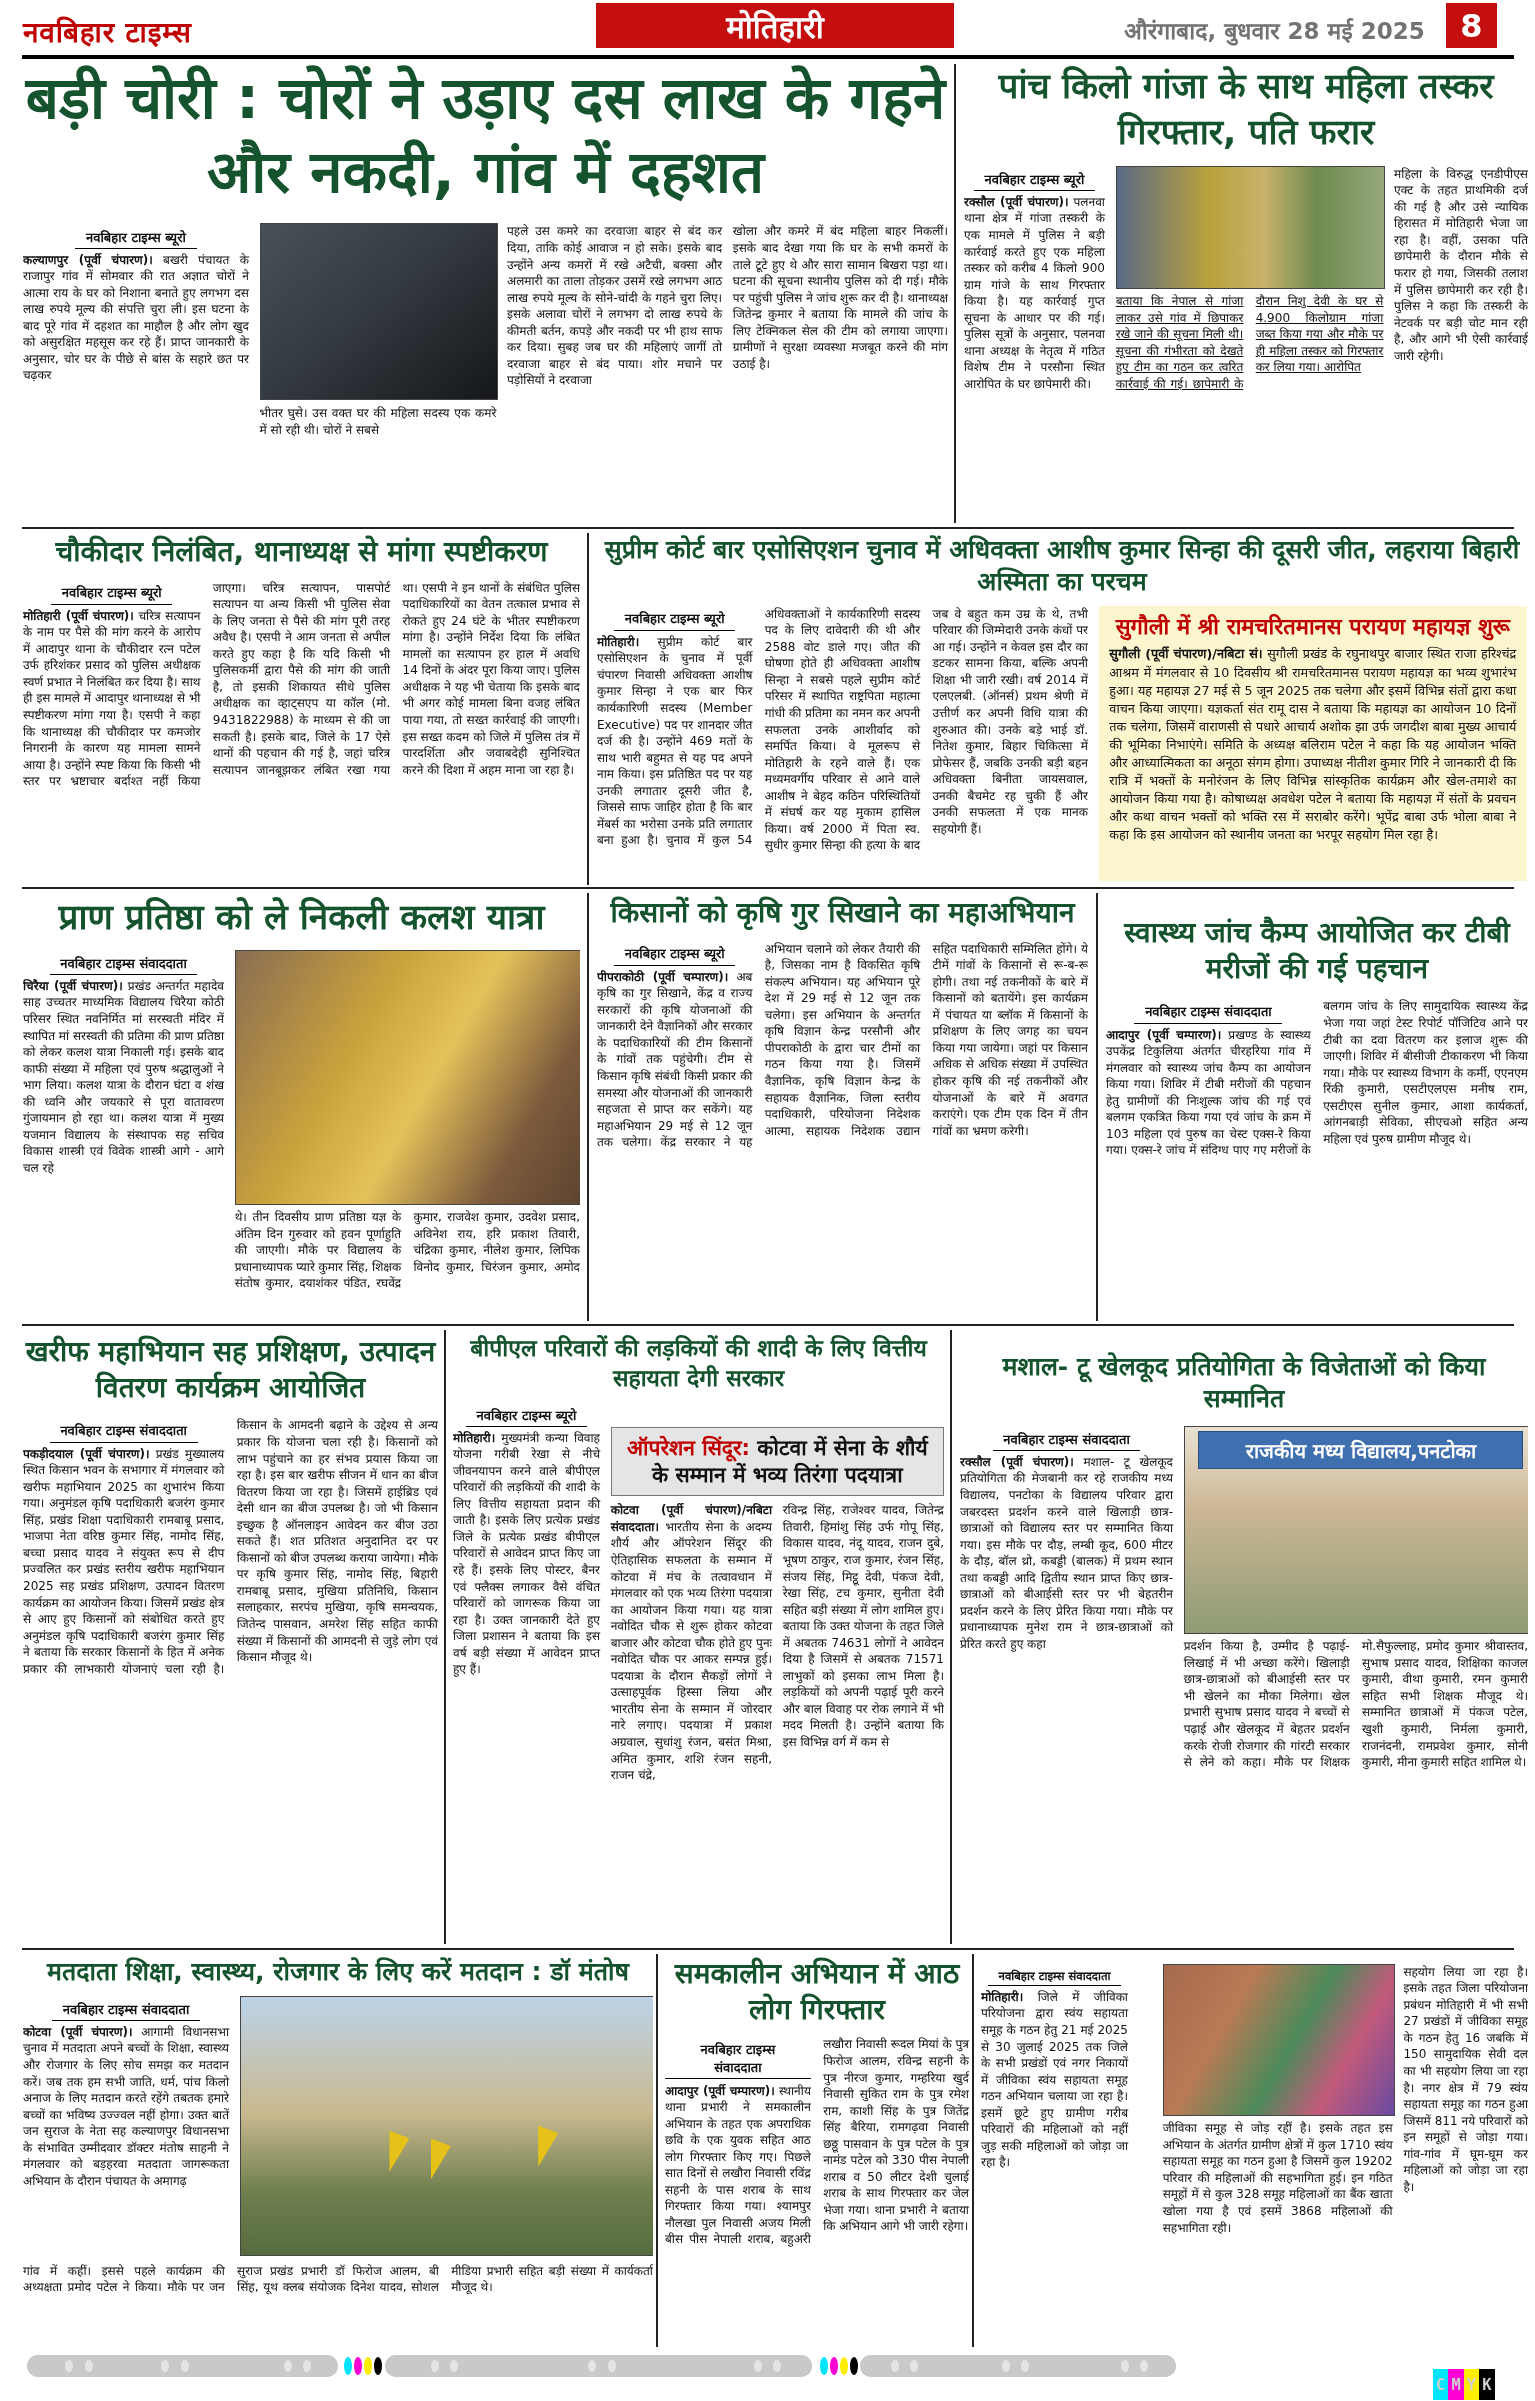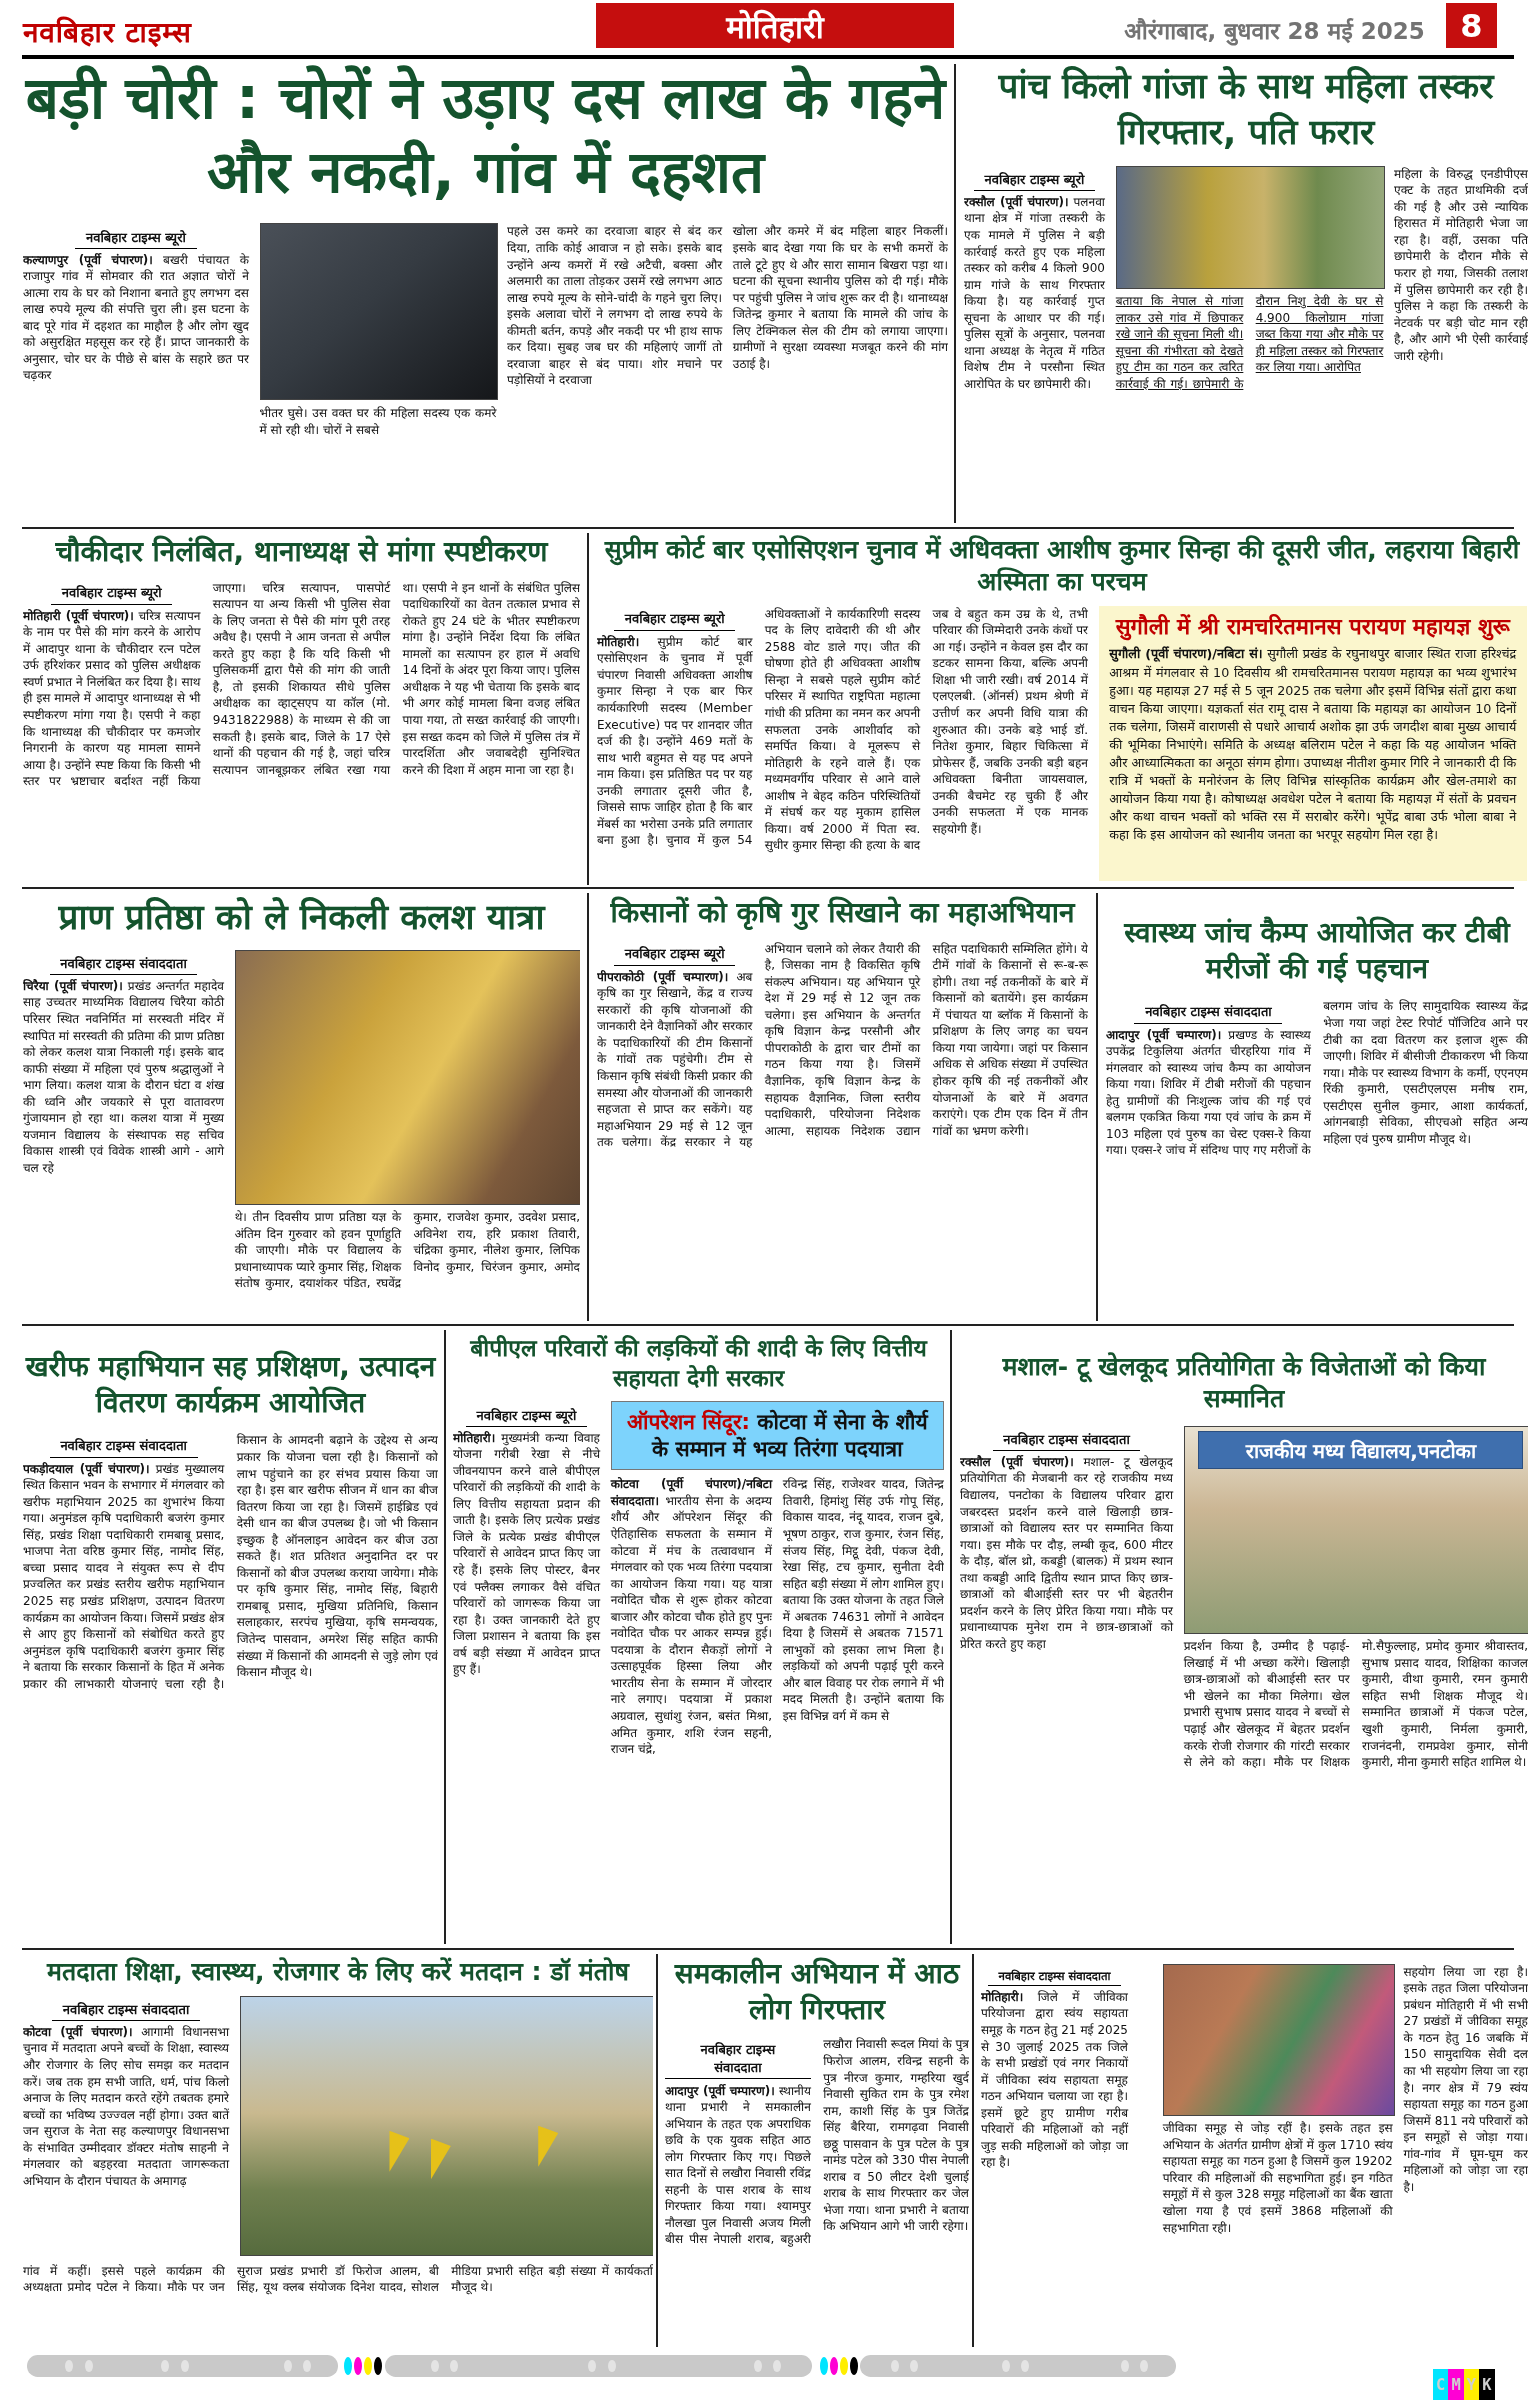--- a/index.html
+++ b/index.html
@@ -28,21 +28,21 @@
   .cols2{column-count:2;column-gap:12.3px;}
   .cols3{column-count:3;column-gap:12.3px;}
   .flexrow{display:flex;gap:10.7px;}
   .photo{position:relative;overflow:hidden;border:0.8px solid #444;}
   .vline{position:absolute;width:1.5px;background:#222;}
   .hline{position:absolute;height:1.5px;background:#222;}
   
   .yellow-box{background:#fbf6cd;padding:7.7px 10.7px;}
   .yellow-box .yhl{color:#c00000;font-weight:bold;font-size:22px;text-align:center;line-height:1.25;margin-bottom:4.6px;}
   .yellow-box .body{font-size:12.7px;line-height:1.42;}
-  .green-box{background:#7dd3fc;border:1.5px solid #777;padding:6.1px 7.7px;margin-bottom:6.1px;}
+  .green-box{background:#e5e5e5;border:1.5px solid #777;padding:6.1px 7.7px;margin-bottom:6.1px;margin-top:26px;}
   .green-box .ghl{font-weight:bold;font-size:21px;text-align:center;line-height:1.3;}
   .ghl .red{color:#c00000;}
   
   .ph-burglar{background:linear-gradient(140deg,#4a5058 0%,#353b42 45%,#15171a 100%);}
   .ph-ganja{background:linear-gradient(90deg,#5a6a86 0%,#b9a13d 34%,#c8b26a 55%,#6f8a4e 75%,#97a97c 100%);}
   .ph-kalash{background:linear-gradient(120deg,#8a6d52 0%,#caa23c 35%,#e4c25a 55%,#7d5a3c 80%,#5d4430 100%);}
   .ph-school{background:linear-gradient(180deg,#e9e2d2 0%,#cbb694 40%,#8e9c74 100%);}
   .ph-school .sign{position:absolute;top:4.6px;left:4%;width:92%;background:#3f6fae;color:#fff;
        font-weight:bold;font-size:20px;text-align:center;padding:4.6px 3.1px;border:1.5px solid #2b4f80;}
   .ph-matdan{background:linear-gradient(180deg,#bcd3e8 0%,#c9b98f 45%,#70804f 75%,#566b3e 100%);}
@@ -178,21 +178,21 @@
     <div class="hl hl-lg">स्वास्थ्य जांच कैम्प आयोजित कर टीबी मरीजों की गई पहचान</div>
     <div class="body cols2" style="margin-top:10.7px;height:338px;">
       <div class="byline">नवबिहार टाइम्स संवाददाता</div>
       <b class="dl">आदापुर (पूर्वी चम्पारण)।</b>
       <span>प्रखण्ड के स्वास्थ्य उपकेंद्र टिकुलिया अंतर्गत चीरहरिया गांव में मंगलवार को स्वास्थ्य जांच कैम्प का आयोजन किया गया। शिविर में टीबी मरीजों की पहचान हेतु ग्रामीणों की निःशुल्क जांच की गई एवं बलगम एकत्रित किया गया एवं जांच के क्रम में 103 महिला एवं पुरुष का चेस्ट एक्स-रे किया गया। एक्स-रे जांच में संदिग्ध पाए गए मरीजों के बलगम जांच के लिए सामुदायिक स्वास्थ्य केंद्र भेजा गया जहां टेस्ट रिपोर्ट पॉजिटिव आने पर टीबी का दवा वितरण कर इलाज शुरू की जाएगी। शिविर में बीसीजी टीकाकरण भी किया गया। मौके पर स्वास्थ्य विभाग के कर्मी, एएनएम रिंकी कुमारी, एसटीएलएस मनीष राम, एसटीएस सुनील कुमार, आशा कार्यकर्ता, आंगनबाड़ी सेविका, सीएचओ सहित अन्य महिला एवं पुरुष ग्रामीण मौजूद थे।</span>
     </div>
   </div>
 
   <div class="hline" style="top:1324px;left:21.5px;width:1492px;"></div>
 
-  <div class="story" style="top:1334px;left:23px;width:415px;height:608px;margin-top:15px;">
+  <div class="story" style="top:1334px;left:23px;width:415px;height:608px;">
     <div class="hl hl-lg">खरीफ महाभियान सह प्रशिक्षण, उत्पादन वितरण कार्यक्रम आयोजित</div>
     <div class="body cols2" style="margin-top:10.7px;height:507px;">
       <div class="byline">नवबिहार टाइम्स संवाददाता</div>
       <b class="dl">पकड़ीदयाल (पूर्वी चंपारण)।</b>
       <span>प्रखंड मुख्यालय स्थित किसान भवन के सभागार में मंगलवार को खरीफ महाभियान 2025 का शुभारंभ किया गया। अनुमंडल कृषि पदाधिकारी बजरंग कुमार सिंह, प्रखंड शिक्षा पदाधिकारी रामबाबू प्रसाद, भाजपा नेता वरिष्ठ कुमार सिंह, नामोद सिंह, बच्चा प्रसाद यादव ने संयुक्त रूप से दीप प्रज्वलित कर प्रखंड स्तरीय खरीफ महाभियान 2025 सह प्रखंड प्रशिक्षण, उत्पादन वितरण कार्यक्रम का आयोजन किया। जिसमें प्रखंड क्षेत्र से आए हुए किसानों को संबोधित करते हुए अनुमंडल कृषि पदाधिकारी बजरंग कुमार सिंह ने बताया कि सरकार किसानों के हित में अनेक प्रकार की लाभकारी योजनाएं चला रही है। किसान के आमदनी बढ़ाने के उद्देश्य से अन्य प्रकार कि योजना चला रही है। किसानों को लाभ पहुंचाने का हर संभव प्रयास किया जा रहा है। इस बार खरीफ सीजन में धान का बीज वितरण किया जा रहा है। जिसमें हाईब्रिड एवं देसी धान का बीज उपलब्ध है। जो भी किसान इच्छुक है ऑनलाइन आवेदन कर बीज उठा सकते हैं। शत प्रतिशत अनुदानित दर पर किसानों को बीज उपलब्ध कराया जायेगा। मौके पर कृषि कुमार सिंह, नामोद सिंह, बिहारी रामबाबू प्रसाद, मुखिया प्रतिनिधि, किसान सलाहकार, सरपंच मुखिया, कृषि समन्वयक, जितेन्द पासवान, अमरेश सिंह सहित काफी संख्या में किसानों की आमदनी से जुड़े लोग एवं किसान मौजूद थे।</span>
     </div>
   </div>
 
   <div class="vline" style="top:1330px;left:444px;height:614px;"></div>
 

